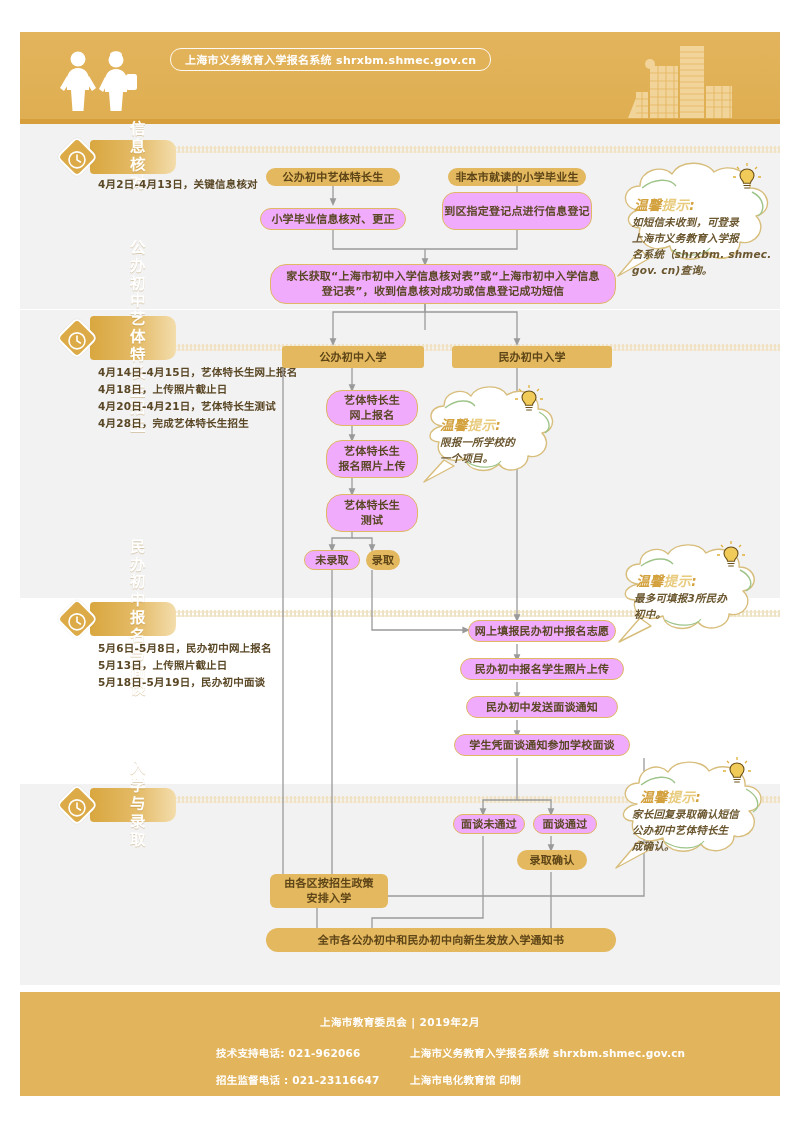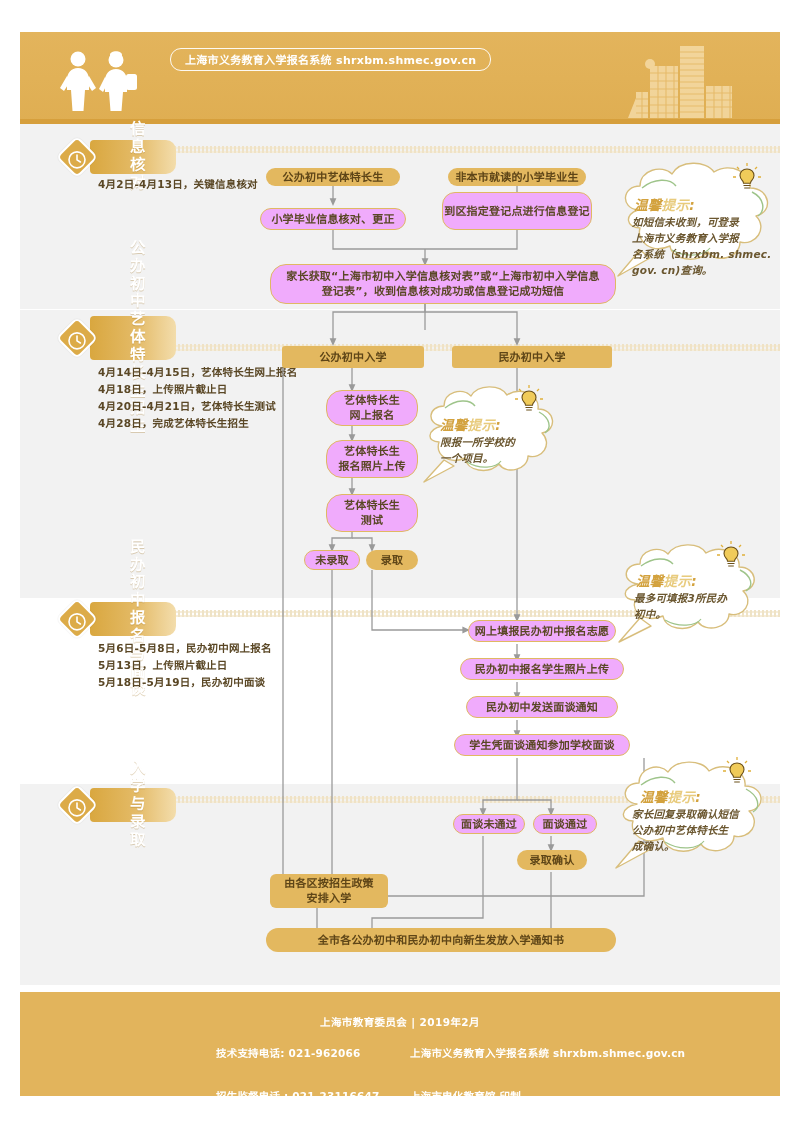--- a/index.html
+++ b/index.html
@@ -131,21 +131,21 @@
   .footer {
     position:absolute; left:0; width:760px;
     background:#e2b45c; color:#ffffff;
   }
   .footer .f-top {
     text-align:center; font-size:10.5px; font-weight:700;
     padding-top:22px; letter-spacing:.4px;
   }
   .footer .f-grid {
     margin-top:16px; padding-left:196px;
-    display:grid; grid-template-columns:194px auto; row-gap:28px;
+    display:grid; grid-template-columns:194px auto; row-gap:12px;
     font-size:10.5px; font-weight:700; letter-spacing:.2px;
   }
 </style>
 </head>
 <body>
 
 <div class="page">
  <div class="sheet">
 
   <div class="band gray" style="top:124px;height:185px;"></div>
@@ -315,21 +315,21 @@
   <div class="node fill sq" style="left:262px;top:346px;width:142px;height:22px;">公办初中入学</div>
   <div class="node fill sq" style="left:432px;top:346px;width:160px;height:22px;">民办初中入学</div>
 
   <div class="node outline rect" style="left:306px;top:390px;width:92px;height:36px;">艺体特长生
 网上报名</div>
   <div class="node outline rect" style="left:306px;top:440px;width:92px;height:38px;">艺体特长生
 报名照片上传</div>
   <div class="node outline rect" style="left:306px;top:494px;width:92px;height:38px;">艺体特长生
 测试</div>
   <div class="node outline" style="left:284px;top:550px;width:56px;height:20px;">未录取</div>
-  <div class="node pillfill" style="left:346px;top:550px;width:52px;height:20px;">录取</div>
+  <div class="node pillfill" style="left:346px;top:550px;width:34px;height:20px;">录取</div>
 
   <div class="node outline" style="left:448px;top:620px;width:148px;height:22px;">网上填报民办初中报名志愿</div>
   <div class="node outline" style="left:440px;top:658px;width:164px;height:22px;">民办初中报名学生照片上传</div>
   <div class="node outline" style="left:446px;top:696px;width:152px;height:22px;">民办初中发送面谈通知</div>
   <div class="node outline" style="left:434px;top:734px;width:176px;height:22px;">学生凭面谈通知参加学校面谈</div>
 
   <div class="node outline" style="left:433px;top:814px;width:72px;height:20px;">面谈未通过</div>
   <div class="node outline" style="left:513px;top:814px;width:64px;height:20px;">面谈通过</div>
   <div class="node pillfill" style="left:497px;top:850px;width:70px;height:20px;">录取确认</div>
 

